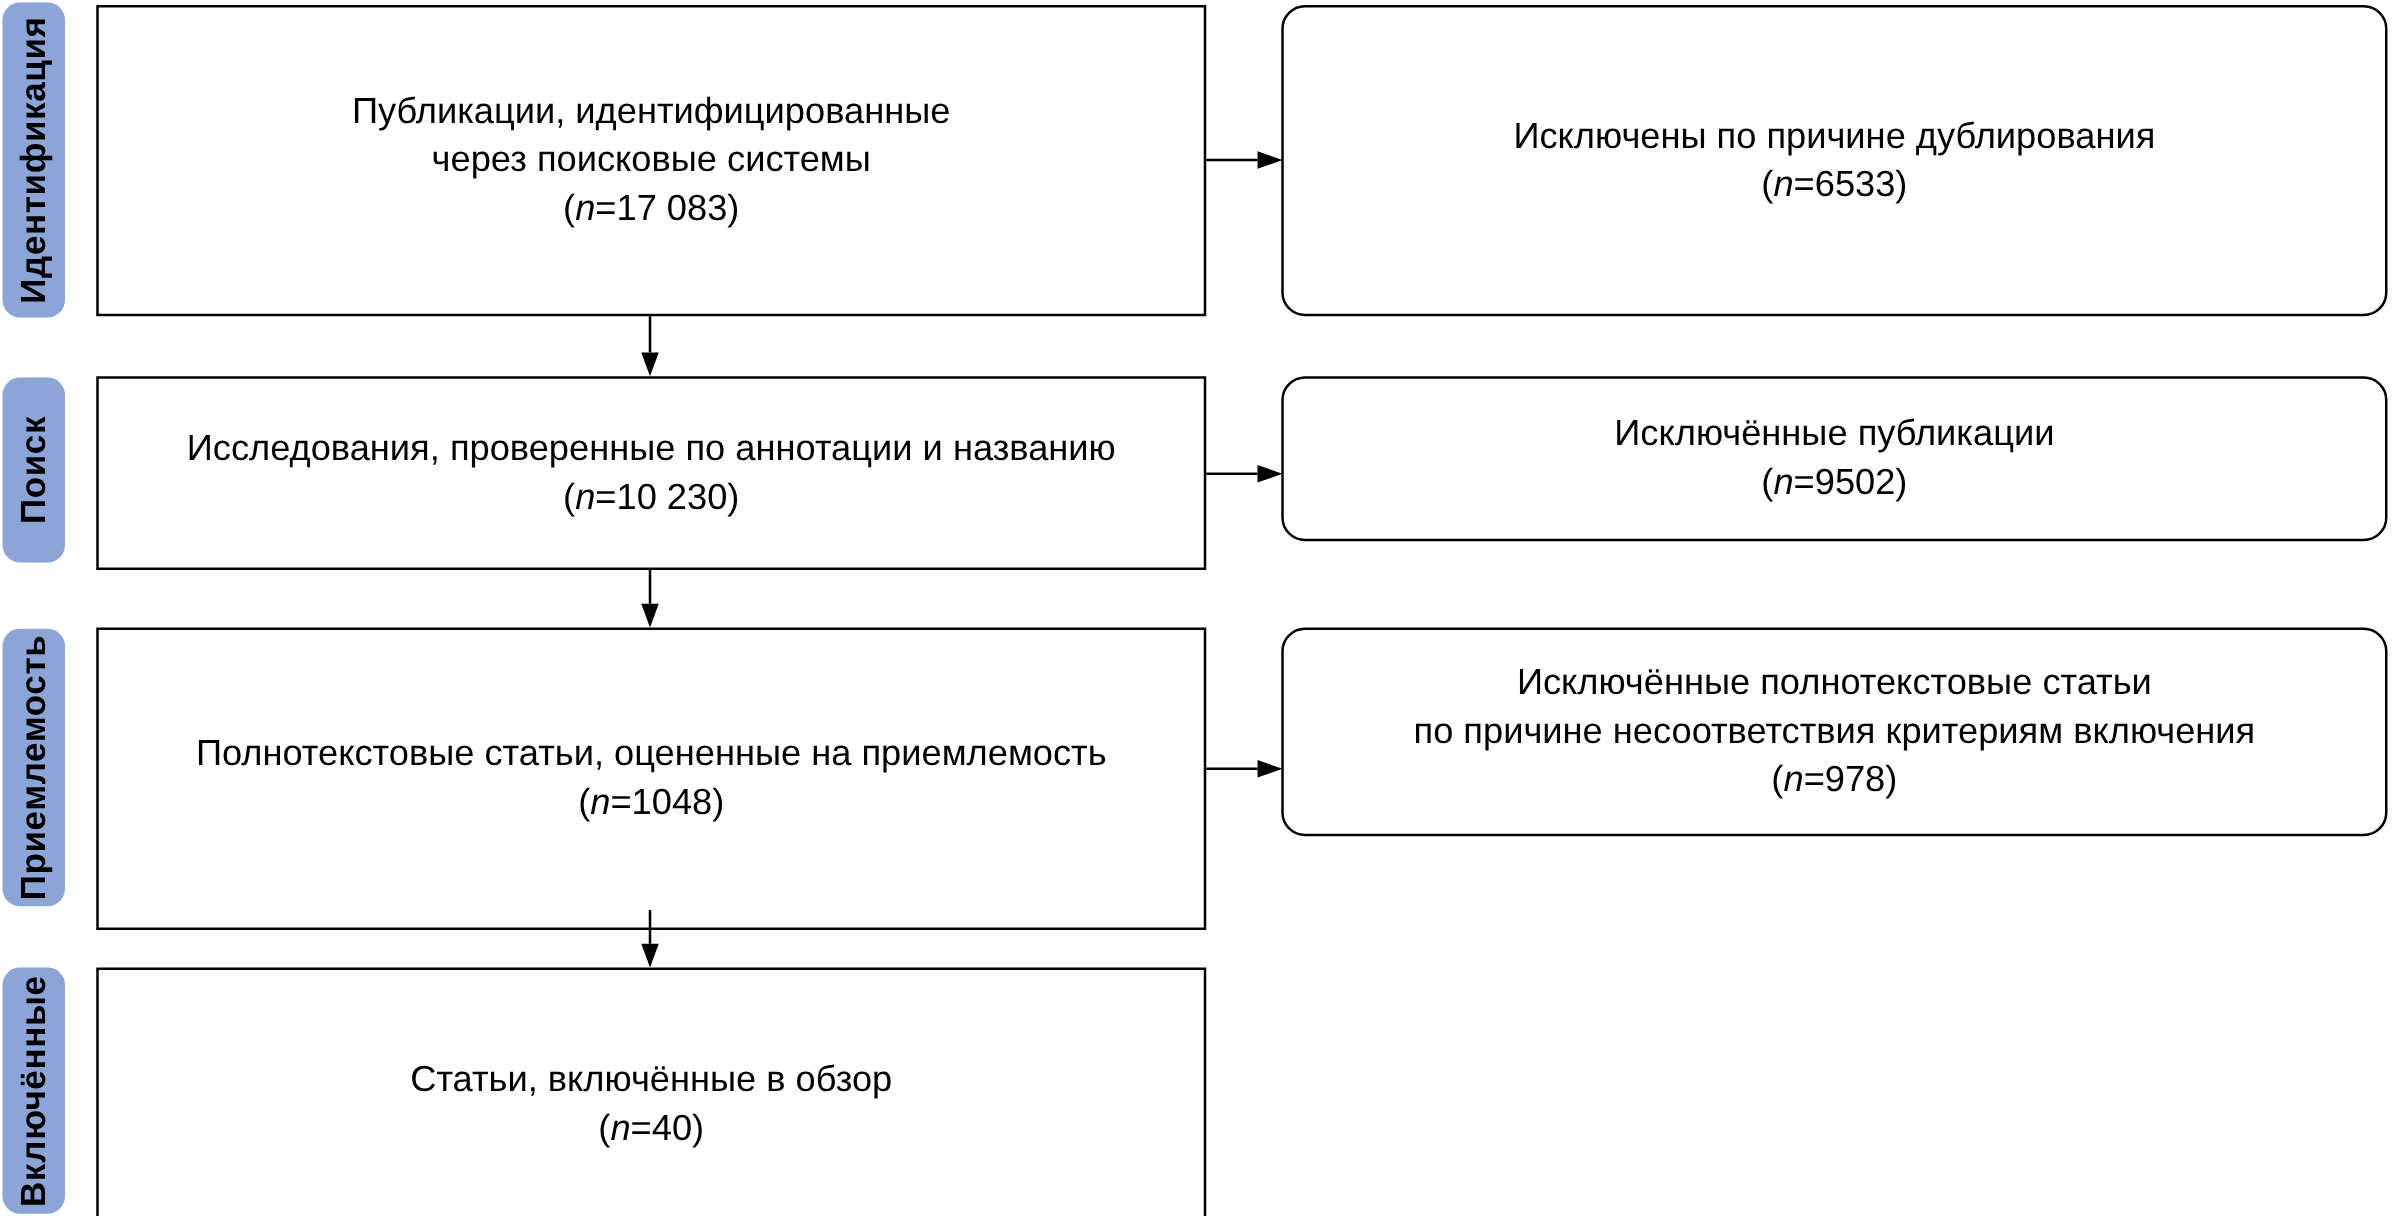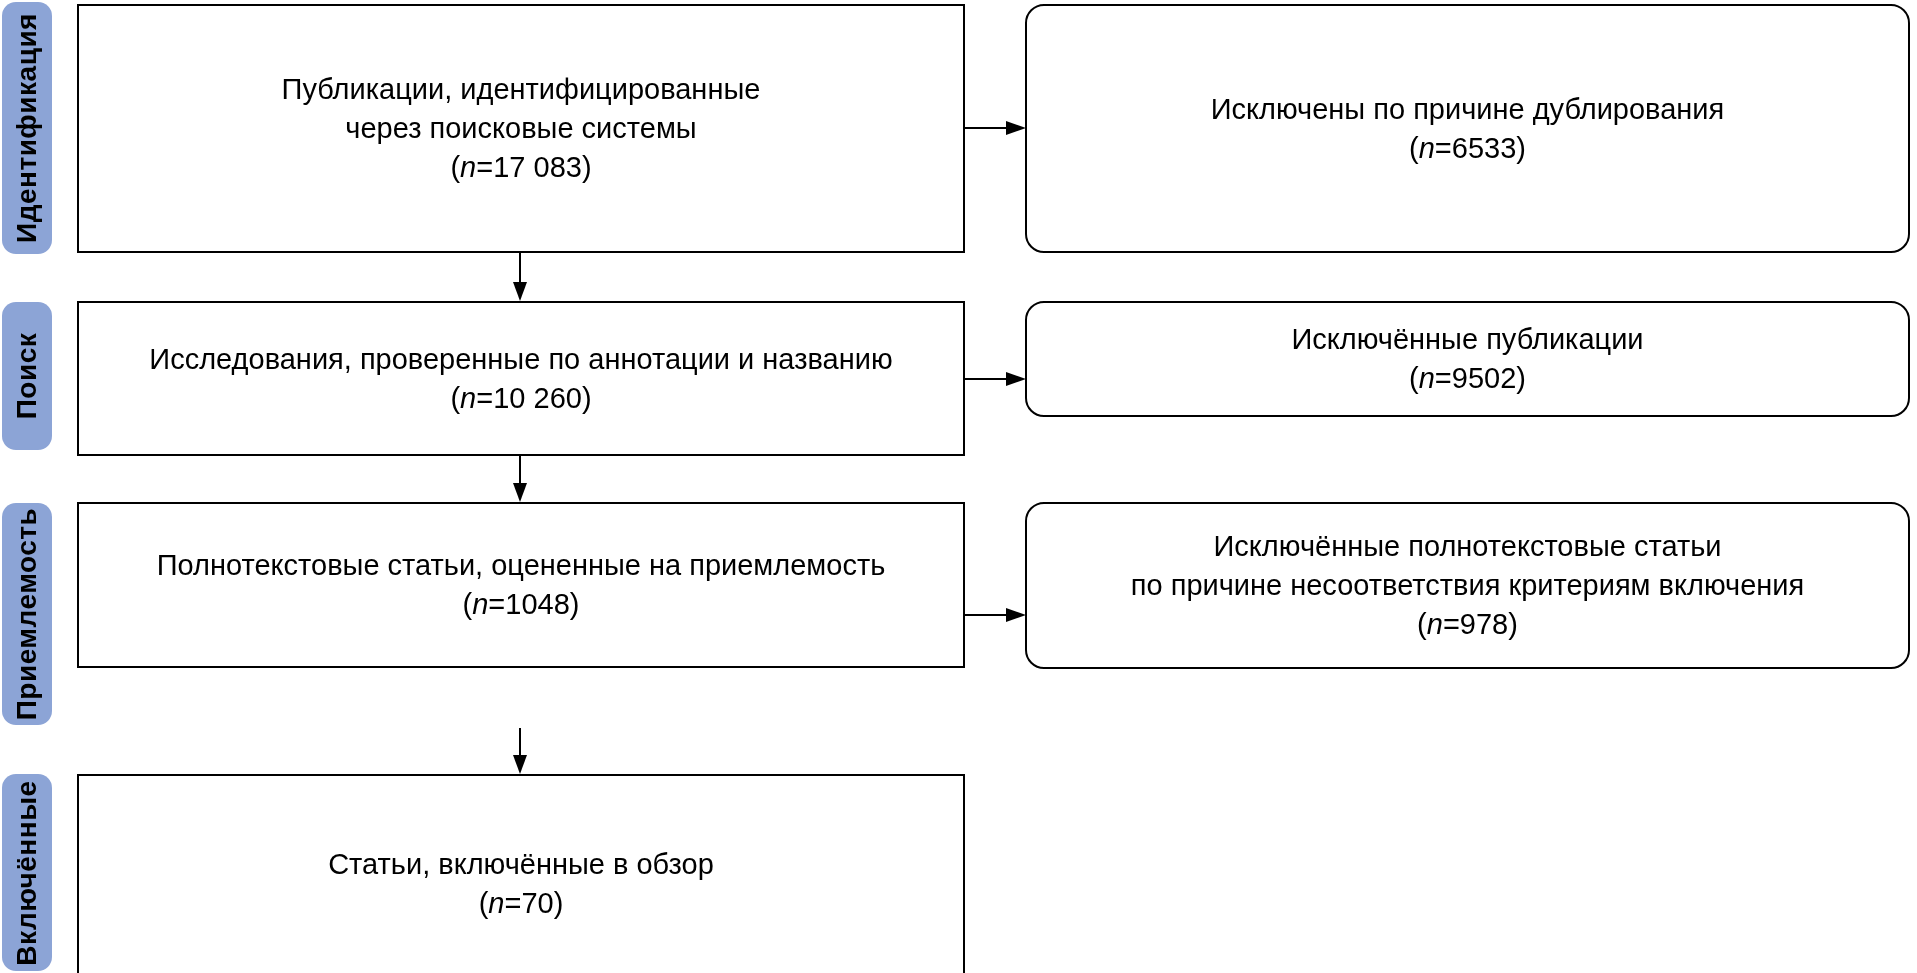--- a/index.html
+++ b/index.html
@@ -111,46 +111,46 @@
     <div class="box-inner">
       <div>Публикации, идентифицированные</div>
       <div>через поисковые системы</div>
       <div><span>(</span><span class="n-italic">n</span><span>=17 083)</span></div>
     </div>
   </div>
 
   <div class="box left-col" style="top:301px; height:155px;">
     <div class="box-inner">
       <div>Исследования, проверенные по аннотации и названию</div>
-      <div><span>(</span><span class="n-italic">n</span><span>=10 260)</span></div>
+      <div><span>(</span><span class="n-italic">n</span><span>=10 230)</span></div>
     </div>
   </div>
 
-  <div class="box left-col" style="top:502px; height:166px;">
+  <div class="box left-col" style="top:502px; height:242px;">
     <div class="box-inner">
       <div>Полнотекстовые статьи, оцененные на приемлемость</div>
       <div><span>(</span><span class="n-italic">n</span><span>=1048)</span></div>
     </div>
   </div>
 
   <div class="box left-col" style="top:774px; height:220px;">
     <div class="box-inner">
       <div>Статьи, включённые в обзор</div>
-      <div><span>(</span><span class="n-italic">n</span><span>=70)</span></div>
+      <div><span>(</span><span class="n-italic">n</span><span>=40)</span></div>
     </div>
   </div>
 
   <div class="box right-col" style="top:4px; height:249px;">
     <div class="box-inner">
       <div>Исключены по причине дублирования</div>
       <div><span>(</span><span class="n-italic">n</span><span>=6533)</span></div>
     </div>
   </div>
 
-  <div class="box right-col" style="top:301px; height:116px;">
+  <div class="box right-col" style="top:301px; height:132px;">
     <div class="box-inner">
       <div>Исключённые публикации</div>
       <div><span>(</span><span class="n-italic">n</span><span>=9502)</span></div>
     </div>
   </div>
 
   <div class="box right-col" style="top:502px; height:167px;">
     <div class="box-inner">
       <div>Исключённые полнотекстовые статьи</div>
       <div>по причине несоответствия критериям включения</div>

